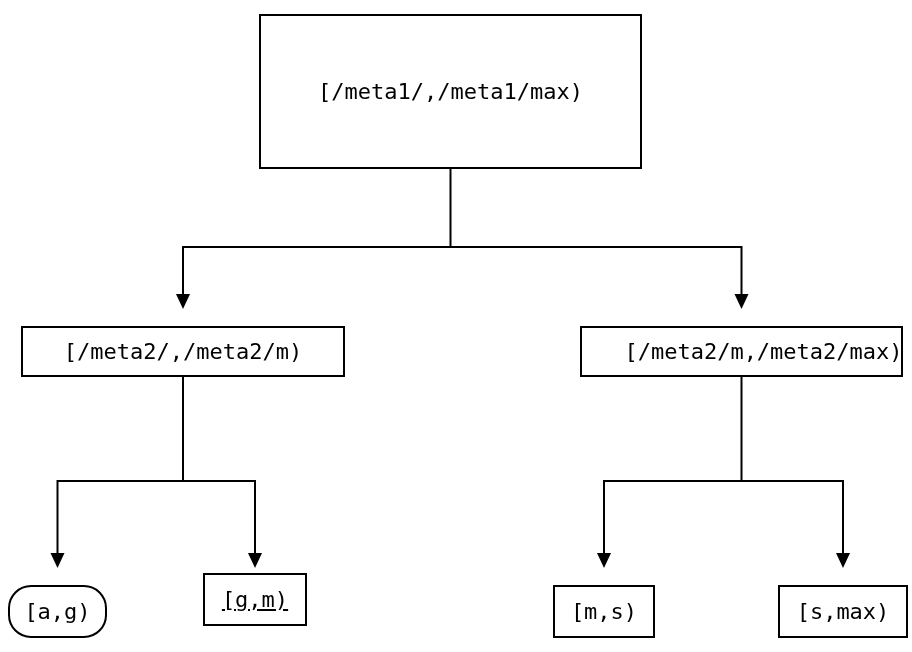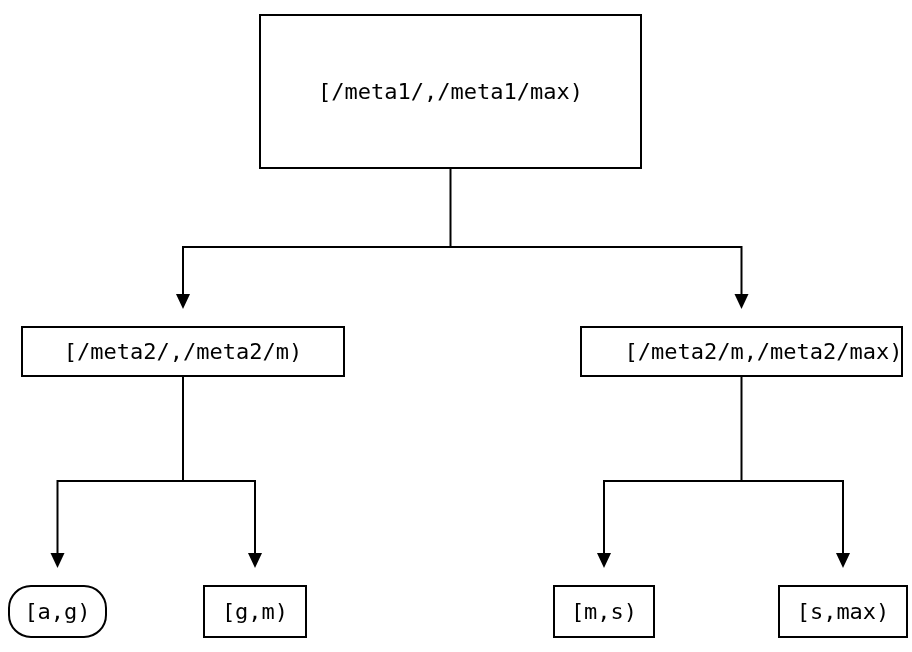--- a/index.html
+++ b/index.html
@@ -39,21 +39,21 @@
     justify-content: center;
     font-size: 22px;
     line-height: 1;
     color: var(--text);
     white-space: nowrap;
   }
   .n-root  { left: 259px; top: 14px;  width: 383px; height: 155px; }
   .n-left  { left: 21px;  top: 326px; width: 324px; height: 51px; text-align: right; }
   .n-right { left: 580px; top: 326px; width: 323px; height: 51px; padding-left: 44px; }
   .n-l1    { left: 8px;   top: 585px; width: 99px;  height: 53px; border-radius: 23px; }
-  .n-l2    { left: 203px; top: 585px; width: 104px; height: 53px; }
+  .n-l2    { left: 203px; top: 573px; width: 104px; height: 53px; text-decoration: underline; }
   .n-l3    { left: 553px; top: 585px; width: 102px; height: 53px; }
   .n-l4    { left: 778px; top: 585px; width: 130px; height: 53px; }
 </style>
 </head>
 <body>
 
 <div class="diagram">
 
   <svg class="connectors" viewBox="0 0 912 652" xmlns="http://www.w3.org/2000/svg" aria-hidden="true">
 

